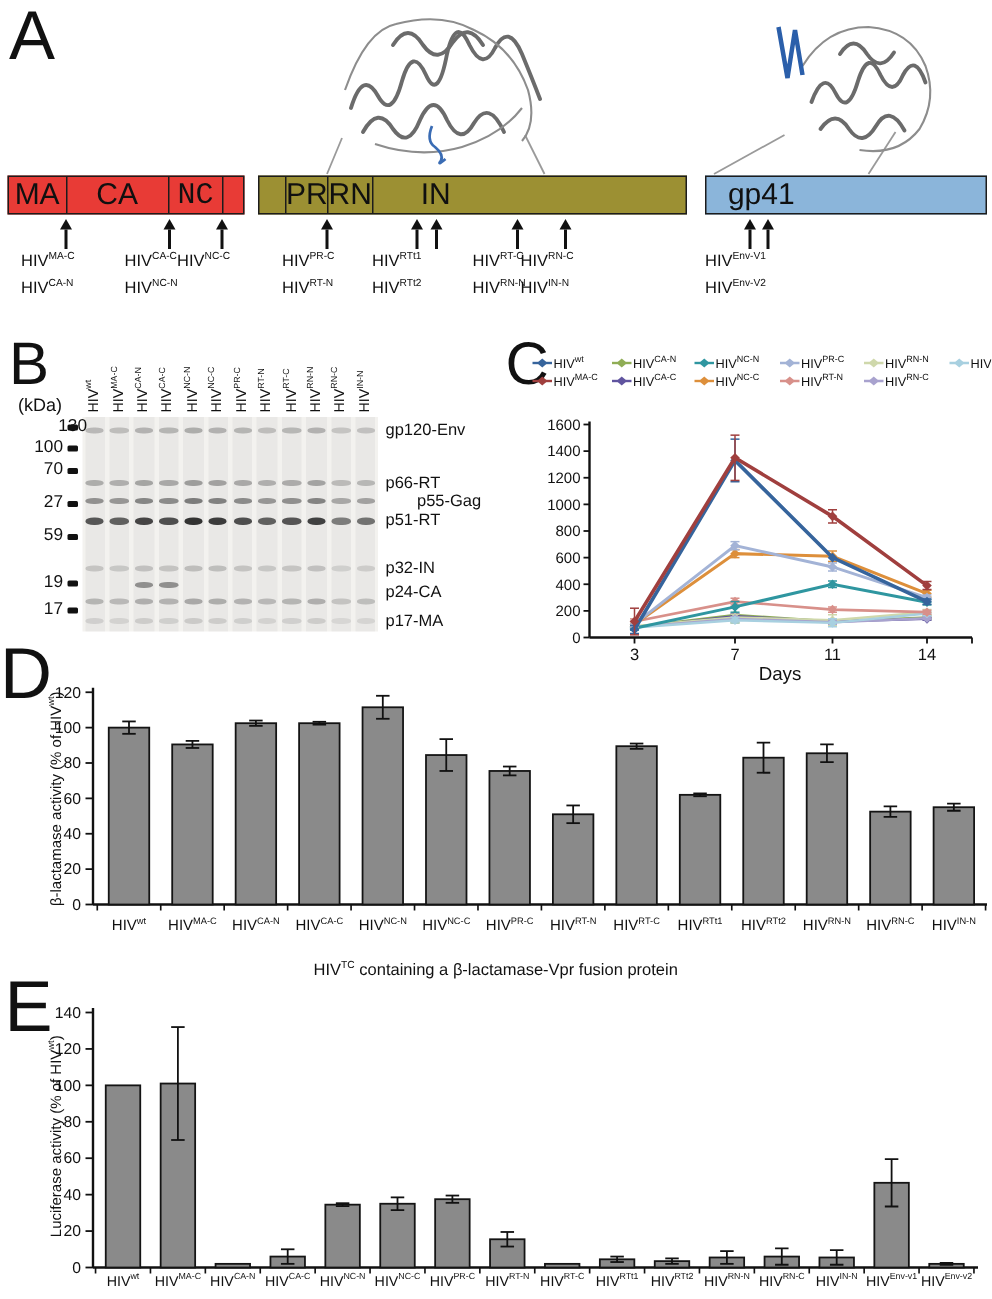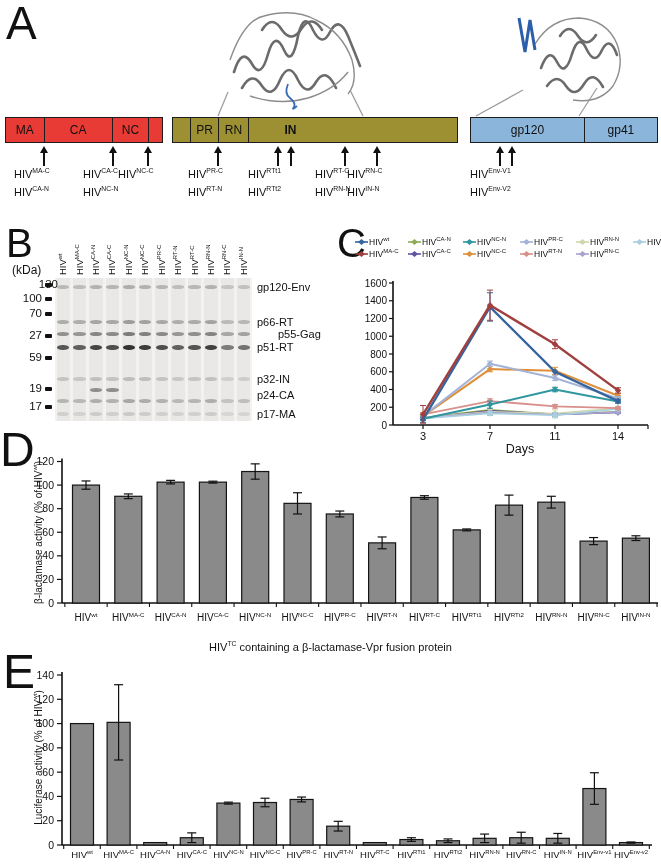--- a/index.html
+++ b/index.html
@@ -2,21 +2,21 @@
 <html><head>
 <meta charset="utf-8">
 <style>
   html,body{margin:0;padding:0;background:#fff;}
   #fig{position:relative;width:661px;height:866px;background:#fff;overflow:hidden;
        font-family:"Liberation Sans",sans-serif;color:#111;}
   .panel-letter{position:absolute;font-size:46px;font-weight:400;color:#111;line-height:1;}
   sup{font-size:62%;vertical-align:super;line-height:0;}
   
   .gene-bar{position:absolute;top:117px;height:26px;display:flex;border:1.6px solid #1c1c1c;box-sizing:border-box;}
-  .gene-seg{display:flex;align-items:center;justify-content:center;font-size:12px;color:#101010;
+  .gene-seg{display:flex;align-items:center;justify-content:center;font-size:20px;color:#101010;
             border-right:1.6px solid #1c1c1c;box-sizing:border-box;overflow:hidden;}
   .gene-seg:last-child{border-right:none;}
   .ins-arrow{position:absolute;top:147px;width:2px;height:13px;background:#111;margin-top:6px;}
   .ins-arrow::before{content:"";position:absolute;top:-7px;left:-3px;border-left:4px solid transparent;
             border-right:4px solid transparent;border-bottom:7px solid #111;}
   .ins-labels{position:absolute;top:169px;width:74px;text-align:left;font-size:11px;line-height:1.0;}
   .ins-labels div{margin-bottom:7px;white-space:nowrap;}
   
   #gel{position:absolute;left:55px;top:53px;width:197px;height:143px;background:#f3f2ef;}
   .lane-shade{position:absolute;top:0;height:100%;background:rgba(120,118,112,0.07);}
@@ -71,31 +71,30 @@
       <g fill="none" stroke="#8d8d8d" stroke-width="1.4">
         <path d="M30 36 q16 -26 44 -26 q28 2 38 26 q8 22 -4 42 q-14 18 -40 14"></path>
       </g>
       <path d="M14 10 l6 34 l5 -32 l5 30" fill="none" stroke="#2b5faa" stroke-width="3"></path>
     </svg>
 
     <div id="geneBars">
         <div class="gene-bar" style="left: 5px; width: 158px; background: rgb(232, 59, 54);">
           <div class="gene-seg" style="width: 39px;">MA</div>
           <div class="gene-seg" style="width: 69px;">CA</div>
-          <div class="gene-seg" style="width: 37px;">NC</div>
+          <div class="gene-seg" style="width: 37px; font-family: Liberation Mono, monospace;">NC</div>
           <div class="gene-seg" style="width: 13px;"></div>
         </div>
         <div class="gene-bar" style="left: 172px; width: 286px; background: rgb(156, 144, 51);">
           <div class="gene-seg" style="width: 18px;"></div>
           <div class="gene-seg" style="width: 28px;">PR</div>
           <div class="gene-seg" style="width: 30px;">RN</div>
-          <div class="gene-seg" style="width: 83px; font-weight: bold;">IN</div>
+          <div class="gene-seg" style="width: 83px;">IN</div>
         </div>
         <div class="gene-bar" style="left: 470px; width: 188px; background: rgb(139, 181, 218);">
-          <div class="gene-seg" style="width: 115px;">gp120</div>
           <div class="gene-seg" style="width: 73px;">gp41</div>
         </div>
       </div>
     <div id="insSites">
         <div class="ins-arrow" style="left: 43px;"></div>
         <div class="ins-labels" style="left: 14px;">
           <div>HIV<sup>MA-C</sup></div>
           <div>HIV<sup>CA-N</sup></div>
         </div>
         <div class="ins-arrow" style="left: 112px;"></div>

